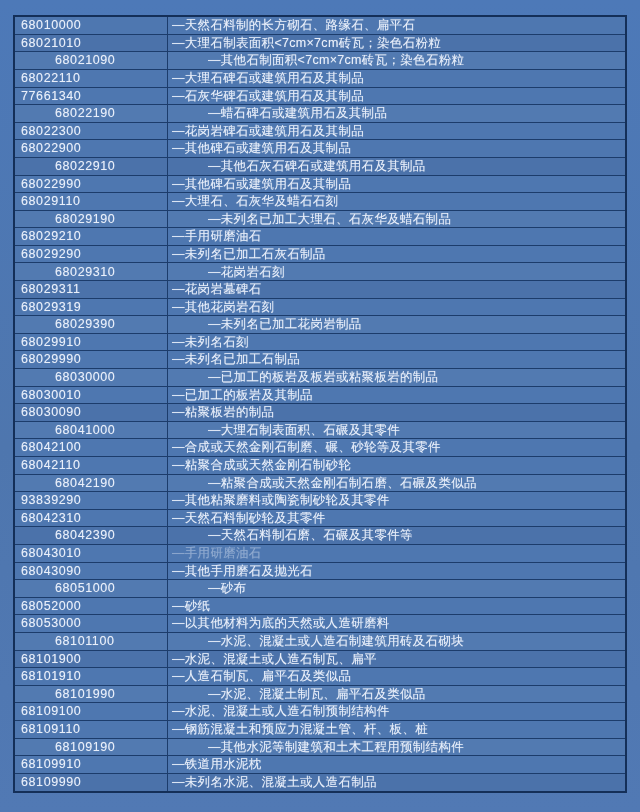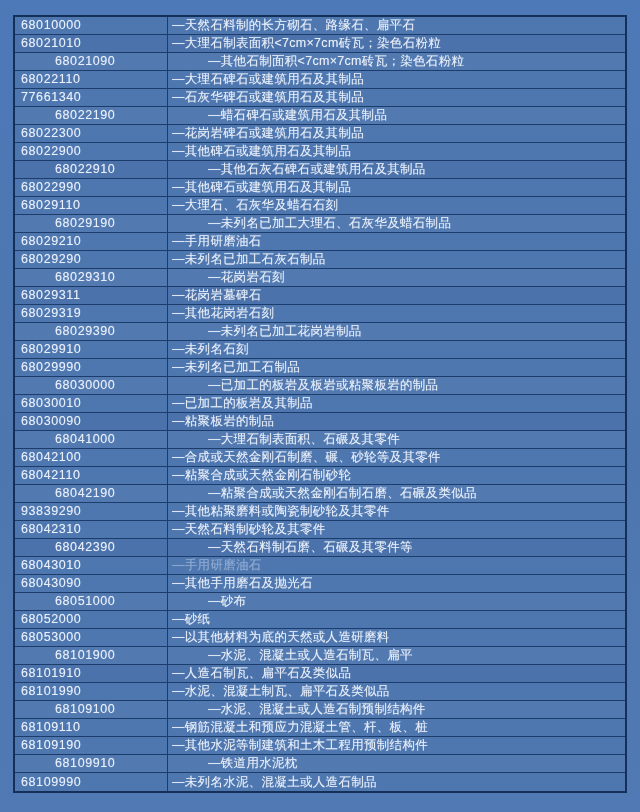--- a/index.html
+++ b/index.html
@@ -193,20 +193,24 @@
   </tr>
         <tr>
     <td class="code">68052000</td>
     <td class="desc">—砂纸</td>
   </tr>
         <tr>
     <td class="code">68053000</td>
     <td class="desc">—以其他材料为底的天然或人造研磨料</td>
   </tr>
         <tr>
+    <td class="code">68101100</td>
+    <td class="desc">—水泥、混凝土或人造石制建筑用砖及石砌块</td>
+  </tr>
+        <tr>
     <td class="code">68101900</td>
     <td class="desc">—水泥、混凝土或人造石制瓦、扁平</td>
   </tr>
         <tr>
     <td class="code">68101910</td>
     <td class="desc">—人造石制瓦、扁平石及类似品</td>
   </tr>
         <tr>
     <td class="code">68101990</td>
     <td class="desc">—水泥、混凝土制瓦、扁平石及类似品</td>

